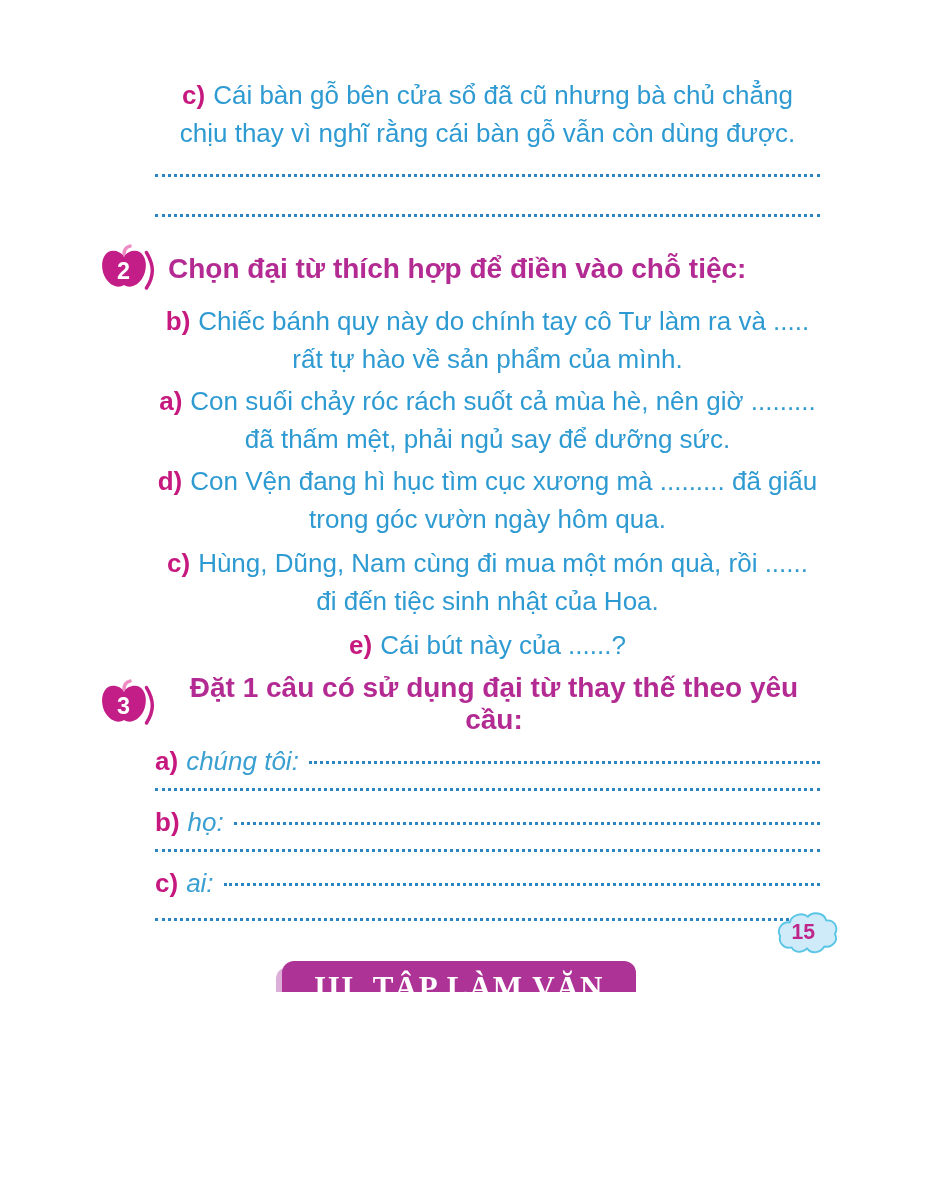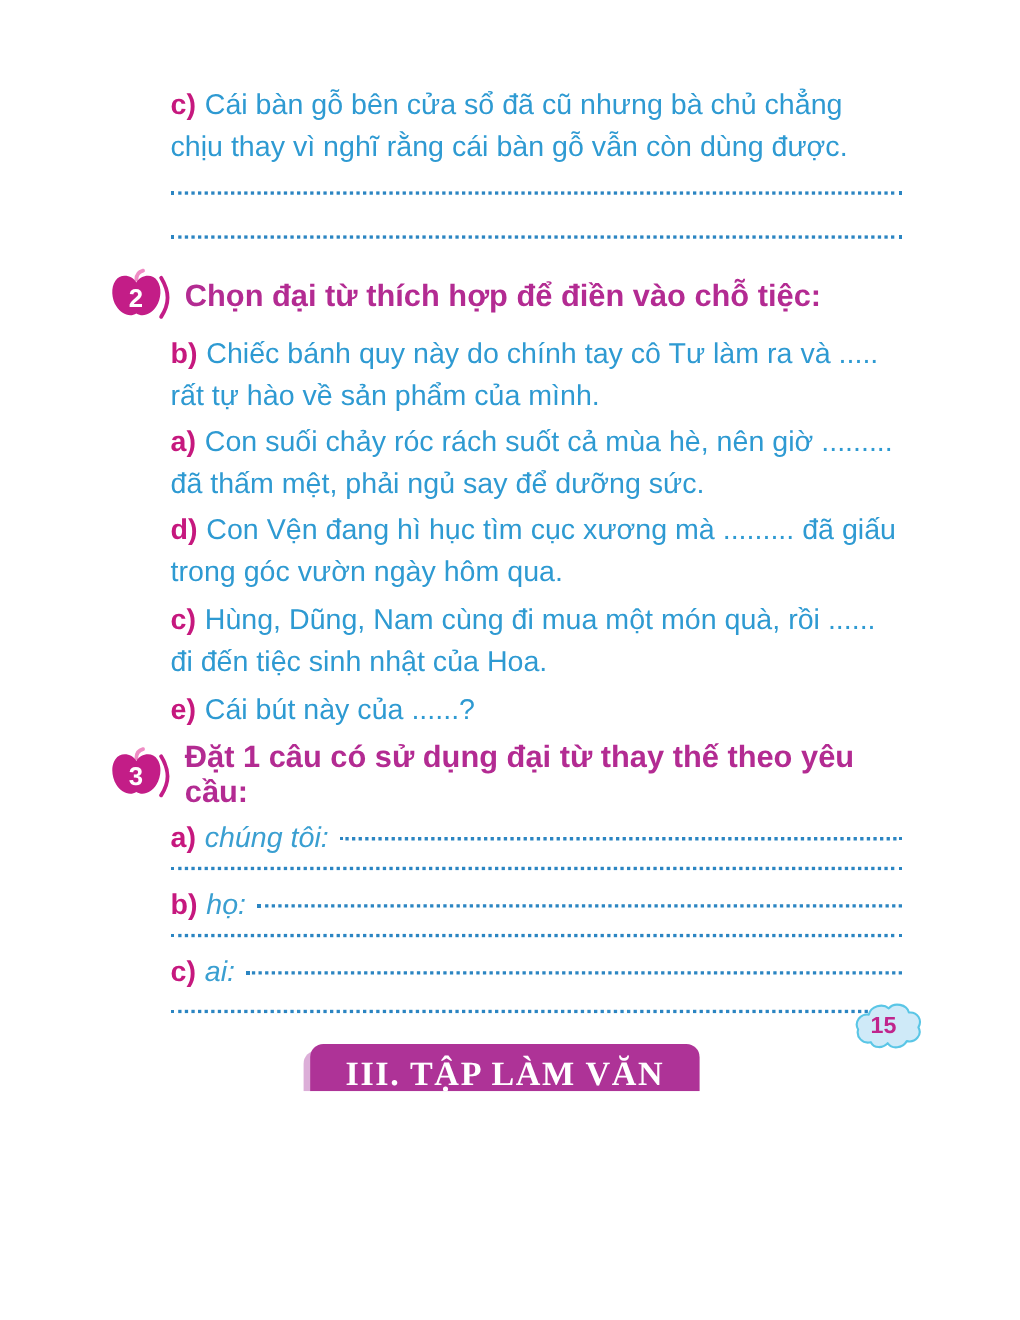--- a/index.html
+++ b/index.html
@@ -2,20 +2,21 @@
 <html><head>
 <meta charset="utf-8">
 <style>
   html,body { margin:0; padding:0; background:#ffffff; }
   .page {
     position: relative;
     width: 927px; height: 992px;
     background: #ffffff;
     overflow: hidden;
     font-family: "Liberation Sans", sans-serif;
+    text-align: center;
   }
   .content {
     position: absolute;
     left: 98px; right: 107px; top: 0;
   }
   .para {
     color: #2e9ad2;
     font-size: 26px;
     line-height: 38px;
     margin: 0;
@@ -55,21 +56,21 @@
     margin-right: 10px;
     white-space: nowrap;
   }
   .dot-fill {
     flex: 1 1 auto;
     border-bottom: 3px dotted #2b85c2;
     transform: translateY(-6px);
   }
   .banner {
     width: fit-content;
-    margin: 28px auto 0;
+    margin: 40px auto 0;
     background: #ae3397;
     color: #ffffff;
     font-family: "Liberation Serif", serif;
     font-weight: bold;
     font-size: 31px;
     letter-spacing: 1.5px;
     padding: 9px 32px 11px;
     border-radius: 12px;
     box-shadow: -6px 6px 0 #dcaed8;
   }

